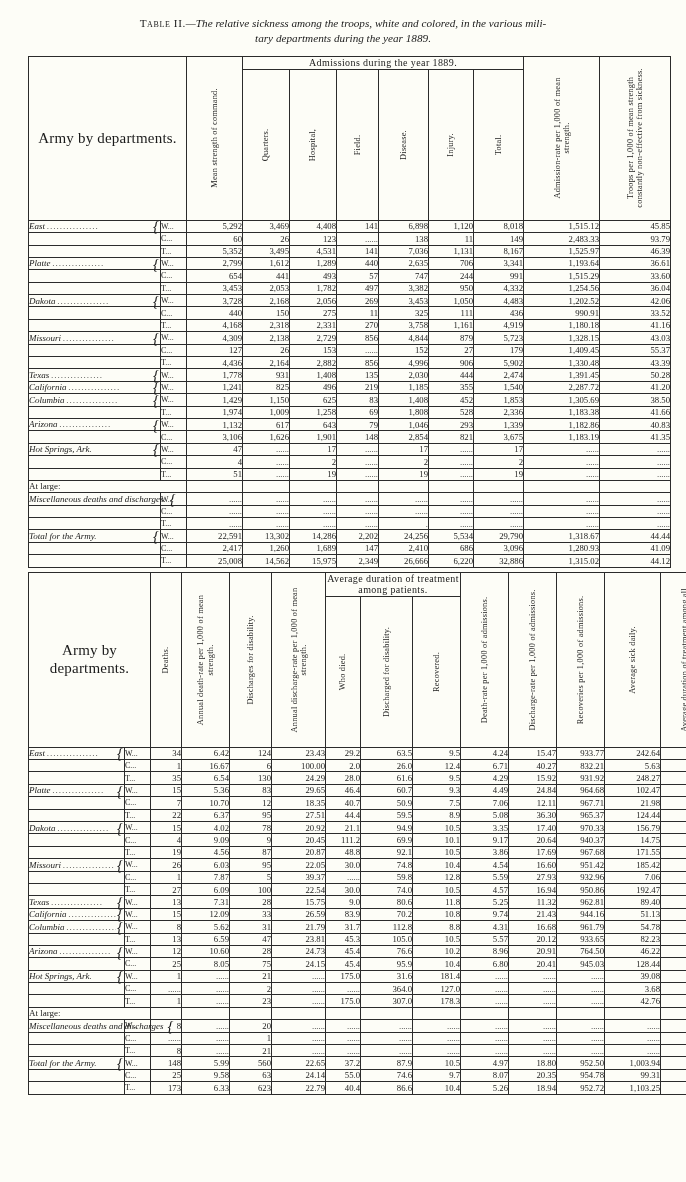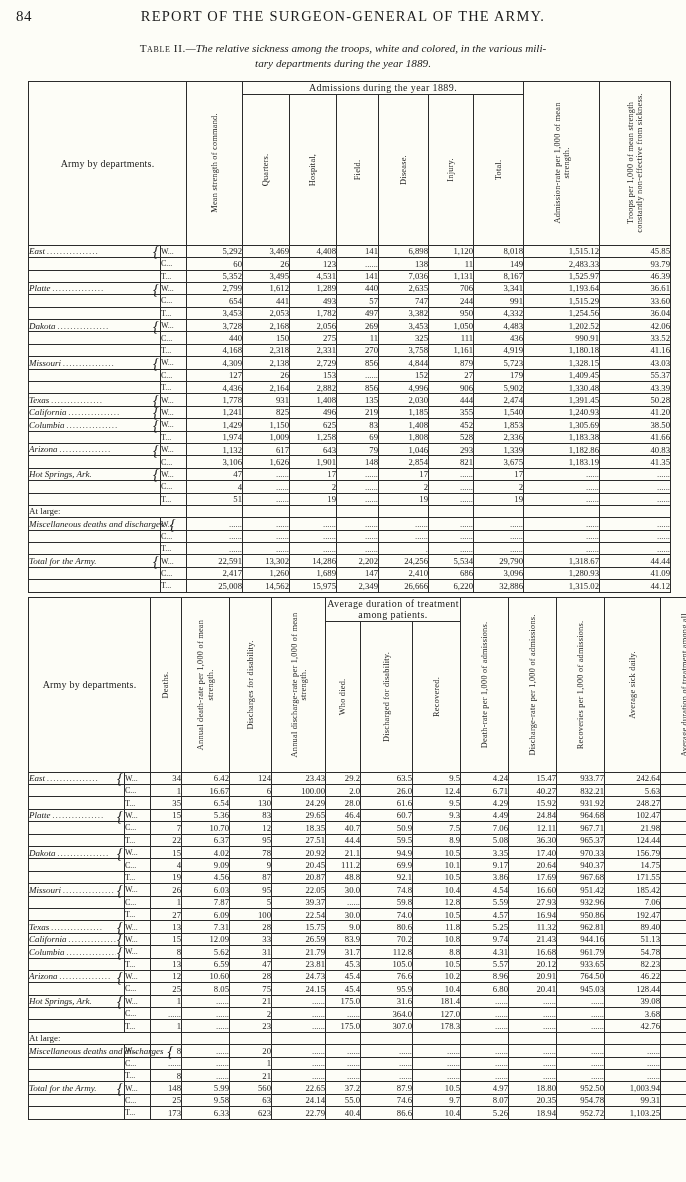--- a/index.html
+++ b/index.html
@@ -91,21 +91,21 @@
     line-height:1.15;
   }
   th.vert .rot.three{
     white-space:normal;
     width:150px;
     text-align:center;
     line-height:1.12;
   }
   th.deptcol{
     text-align:center;
-    font-size:10px;
+    font-size:15px;
     letter-spacing:.2px;
   }
   th.grp{
     font-size:10px;
     letter-spacing:.4px;
   }
   
   td.num{
     text-align:right;
     padding:0 3px 0 1px;
@@ -151,24 +151,20 @@
     padding:0 2px;
     color:#333;
   }
   .total td.dept{font-size:9px;}
 </style>
 </head>
 <body>
 
 <div class="page">
 
-  <div class="runhead">
-    <div class="folio">84</div>
-    <div class="rh-title">REPORT OF THE SURGEON-GENERAL OF THE ARMY.</div>
-  </div>
 
   <div class="caption">
     <span class="tno">Table II.</span><span>—</span><span>The relative sickness among the troops, white and colored, in the various mili-</span><br>
     <span>tary departments during the year 1889.</span>
   </div>
 
   <table class="t tbl1">
     <colgroup>
       <col style="width:132px">
         <col style="width:26px">
@@ -466,21 +462,21 @@
             </div>
           </td>
           <td class="wct">W...</td>
           <td class="num">1,241</td>
           <td class="num">825</td>
           <td class="num">496</td>
           <td class="num">219</td>
           <td class="num">1,185</td>
           <td class="num">355</td>
           <td class="num">1,540</td>
-          <td class="num">1,240.93</td>
+          <td class="num">2,287.72</td>
           <td class="num">41.20</td>
         </tr>
         <tr class="r sep">
           <td class="dept">
             <div class="deptwrap">
               <span>Columbia</span>
               <span class="dots">................</span>
               <span class="brace">{</span>
             </div>
           </td>

